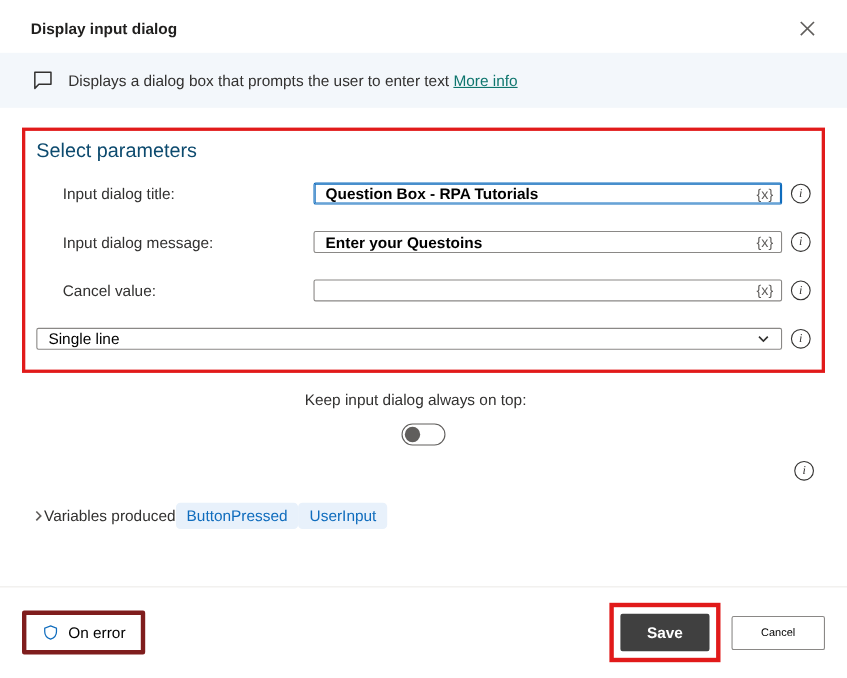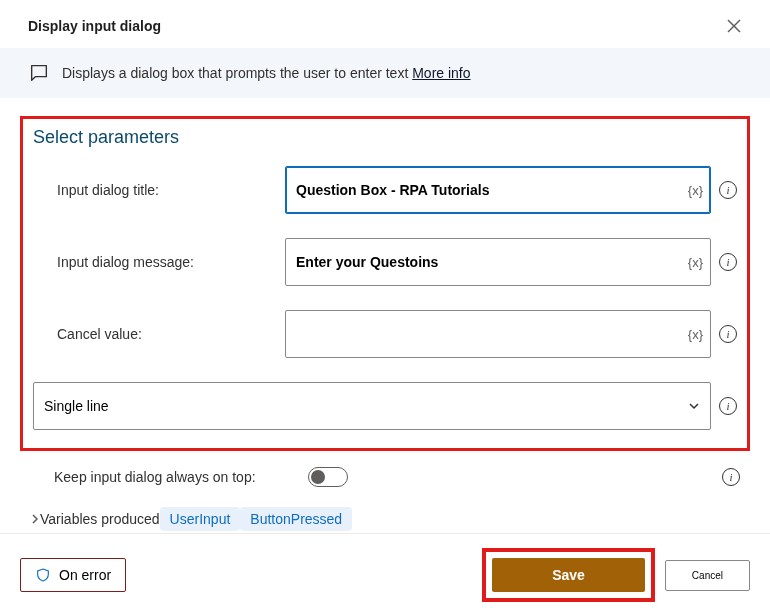--- a/index.html
+++ b/index.html
@@ -32,21 +32,21 @@
   .banner {
     background: #f3f7fb;
     padding: 14px 28px;
     display: flex;
     align-items: center;
     gap: 12px;
     font-size: 14px;
     color: #323130;
   }
   .banner a {
-    color: #0f172a;
+    color: #0f766e;
     text-decoration: underline;
   }
   .content {
     padding: 18px 20px 0 20px;
   }
   .red-box {
     border: 3px solid #e11a1a;
     padding: 8px 10px 18px 10px;
     margin-bottom: 8px;
   }
@@ -68,21 +68,21 @@
     font-size: 14px;
     color: #323130;
     margin-left: 24px;
   }
   .field-wrap {
     position: relative;
     flex: 1;
   }
   .text-input, .select-input {
     width: 100%;
-    height: 48px;
+    height: 20px;
     border: 1px solid #8a8886;
     border-radius: 2px;
     padding: 0 34px 0 10px;
     font-size: 14px;
     font-family: inherit;
     background: #fff;
     outline: none;
   }
   .text-input.focused {
     border-color: #0f6cbd;
@@ -118,20 +118,21 @@
     font-size: 11px;
     color: #323130;
     cursor: pointer;
     flex-shrink: 0;
   }
   .toggle-row {
     display: flex;
     align-items: center;
     padding: 8px 10px 4px 10px;
     gap: 14px;
+    flex-direction: column;
   }
   .toggle-row .row-label {
     width: 240px;
   }
   .toggle {
     width: 40px;
     height: 20px;
     border: 1px solid #605e5c;
     border-radius: 10px;
     position: relative;
@@ -173,41 +174,41 @@
     position: absolute;
     bottom: 0;
     left: 0;
     right: 0;
     border-top: 1px solid #edebe9;
     padding: 14px 20px;
     display: flex;
     align-items: center;
   }
   .onerror-btn {
-    border: 1px solid #7f1d1d;
+    border: 4px solid #7f1d1d;
     background: #fff;
     padding: 8px 14px;
     display: flex;
     align-items: center;
     gap: 8px;
     font-size: 14px;
     cursor: pointer;
     border-radius: 2px;
   }
   .footer-spacer { flex: 1; }
   .save-wrap {
     border: 4px solid #e11a1a;
     padding: 6px;
     margin-right: 10px;
   }
   .save-btn {
-    background: #a16207;
+    background: #404040;
     color: #fff;
     border: none;
-    padding: 9px 60px;
+    padding: 9px 24px;
     font-size: 14px;
     font-weight: 600;
     cursor: pointer;
     border-radius: 2px;
   }
   .cancel-btn {
     background: #fff;
     border: 1px solid #8a8886;
     padding: 9px 26px;
     font-size: 10px;
@@ -292,22 +293,22 @@
     <div class="info-circle info-right">i</div>
   </div>
 
   <div class="vars-row">
     <span class="chev-right">
       <svg width="10" height="10" viewBox="0 0 10 10">
           <polyline points="3,1 7,5 3,9" fill="none" stroke="#605e5c" stroke-width="1.5"></polyline>
         </svg>
     </span>
     <span class="vars-label">Variables produced</span>
+    <span class="pill">ButtonPressed</span>
     <span class="pill">UserInput</span>
-    <span class="pill">ButtonPressed</span>
   </div>
 </div>
 
 <div class="footer">
   <button class="onerror-btn">
     <span>
       <svg width="16" height="16" viewBox="0 0 24 24" fill="none">
           <path d="M12 3l8 3v5c0 5-3.5 8.5-8 10-4.5-1.5-8-5-8-10V6l8-3z" stroke="#0f6cbd" stroke-width="1.7"></path>
         </svg>
     </span>

